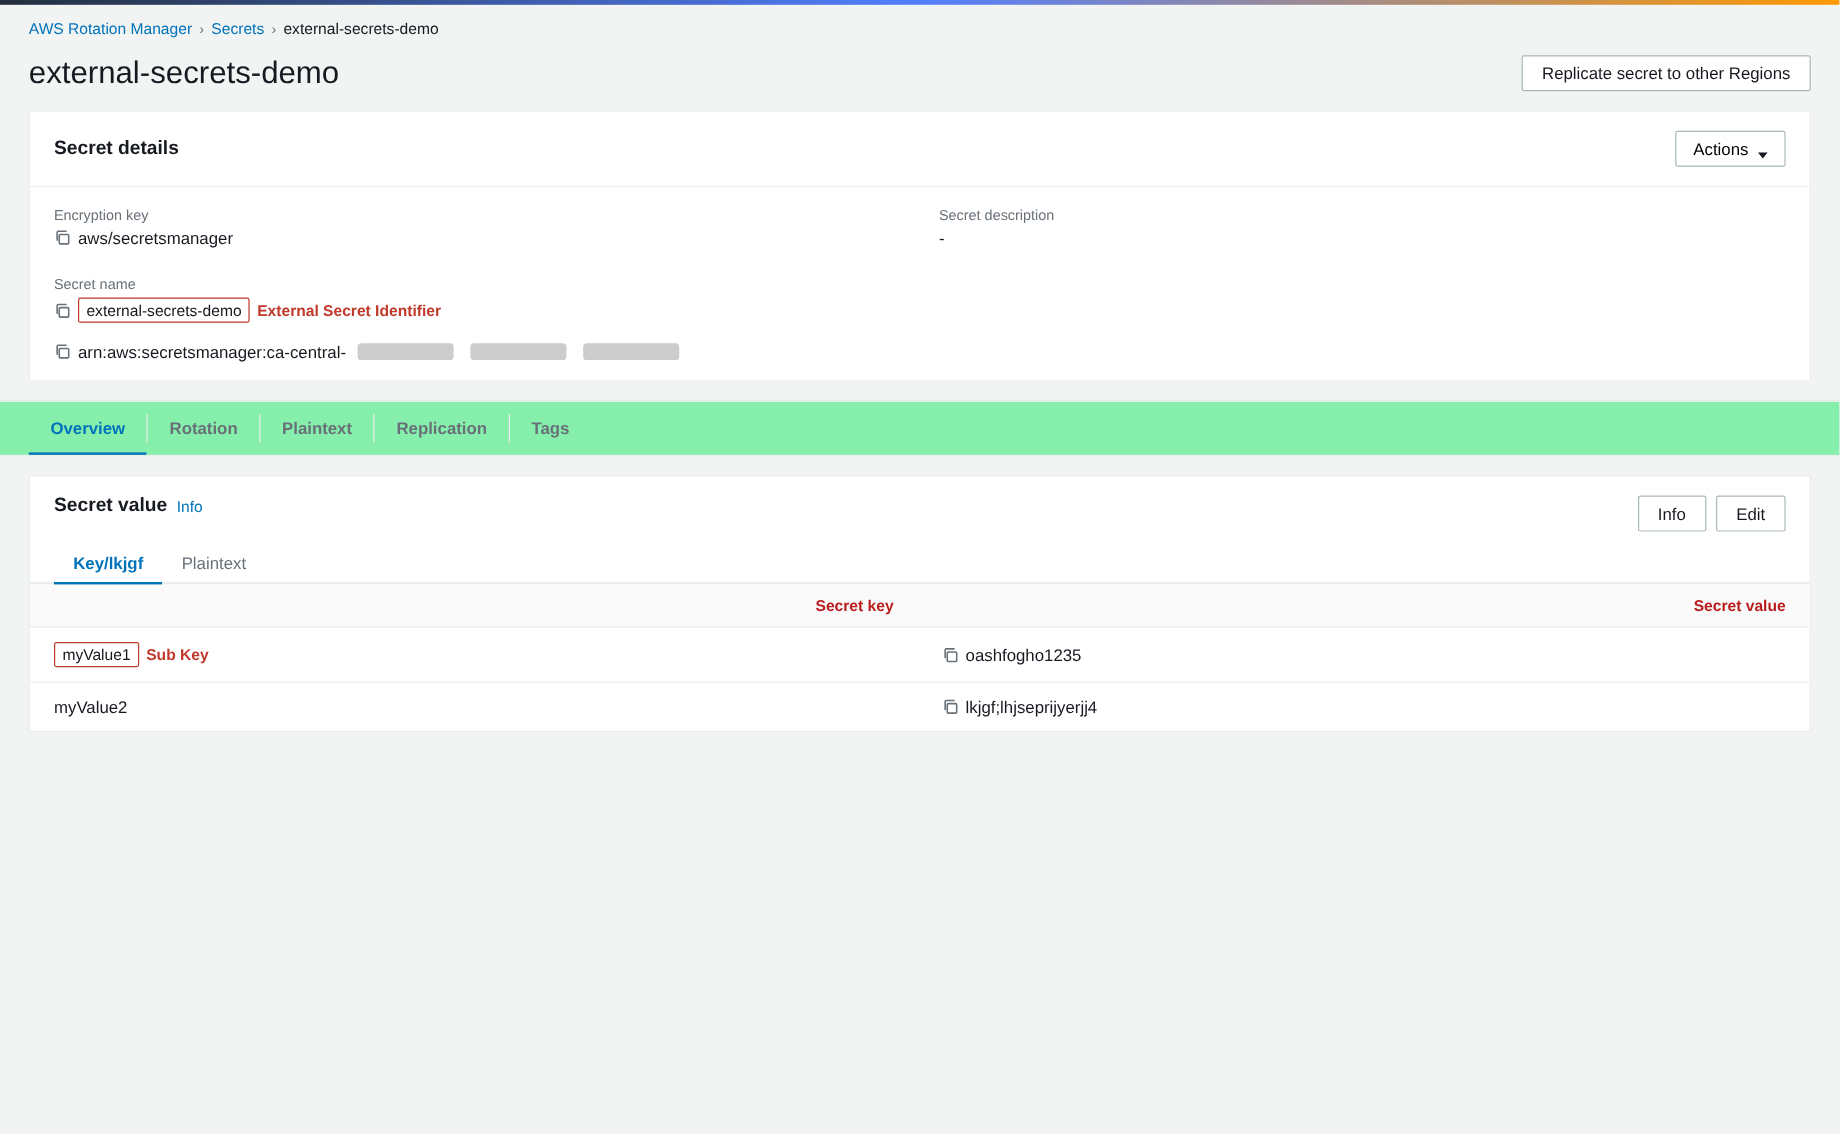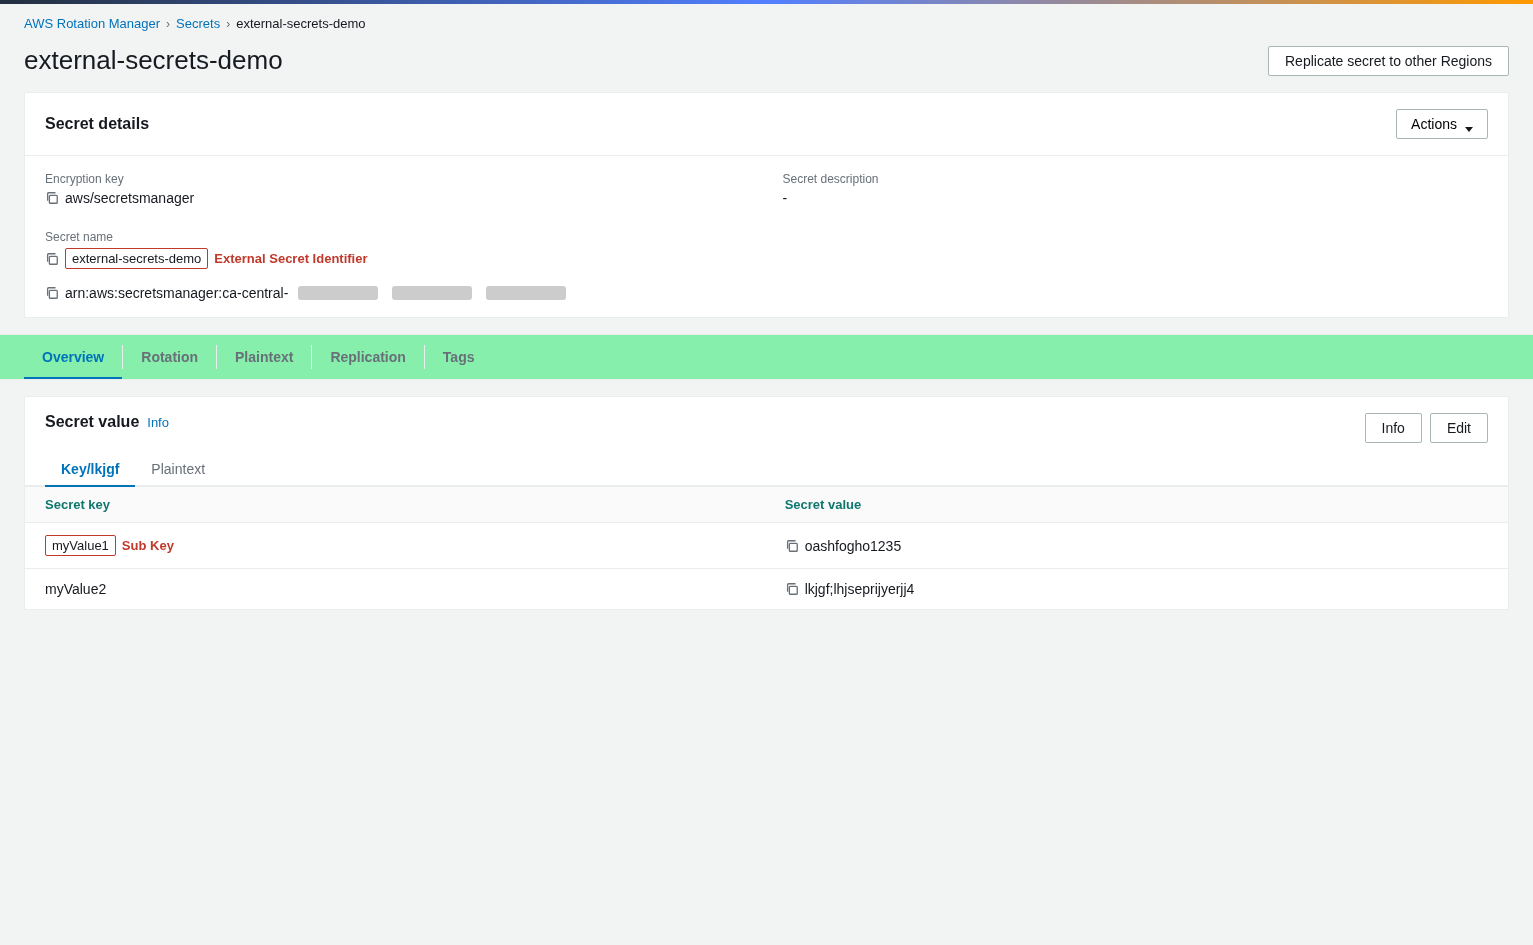--- a/index.html
+++ b/index.html
@@ -201,25 +201,25 @@
       color: #0073bb;
       border-bottom: 2px solid #0073bb;
       font-weight: 600;
     }
     
     .data-table {
       width: 100%;
       border-collapse: collapse;
     }
     .data-table th {
-      text-align: left;
+      text-align: right;
       padding: 10px 20px;
       font-size: 13px;
       font-weight: 700;
-      color: #0f766e;
+      color: #b91c1c;
       background: #fafafa;
       border-bottom: 1px solid #eaeded;
     }
     .data-table td {
       padding: 12px 20px;
       font-size: 14px;
       color: #16191f;
       border-bottom: 1px solid #eaeded;
       vertical-align: middle;
     }

